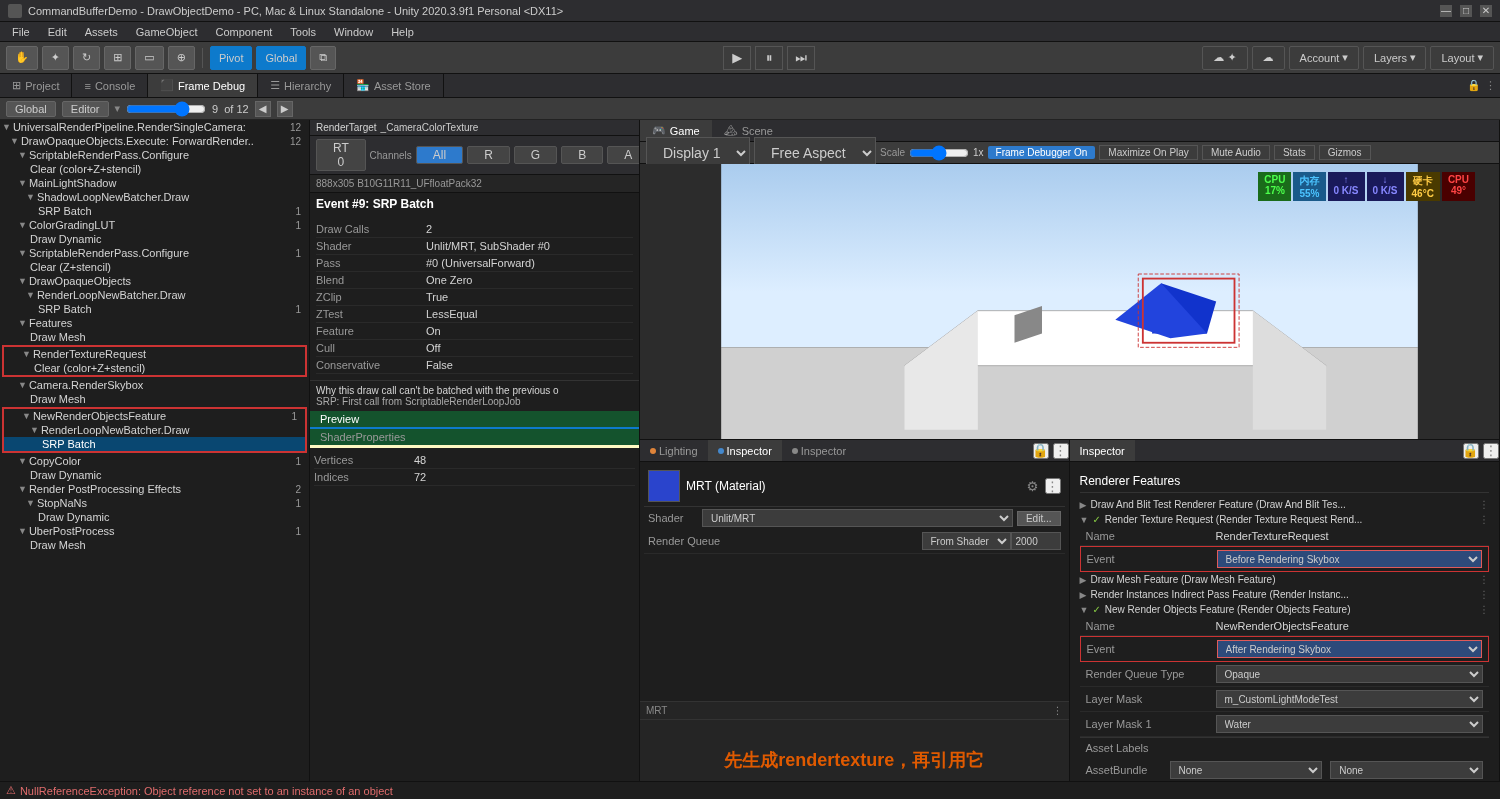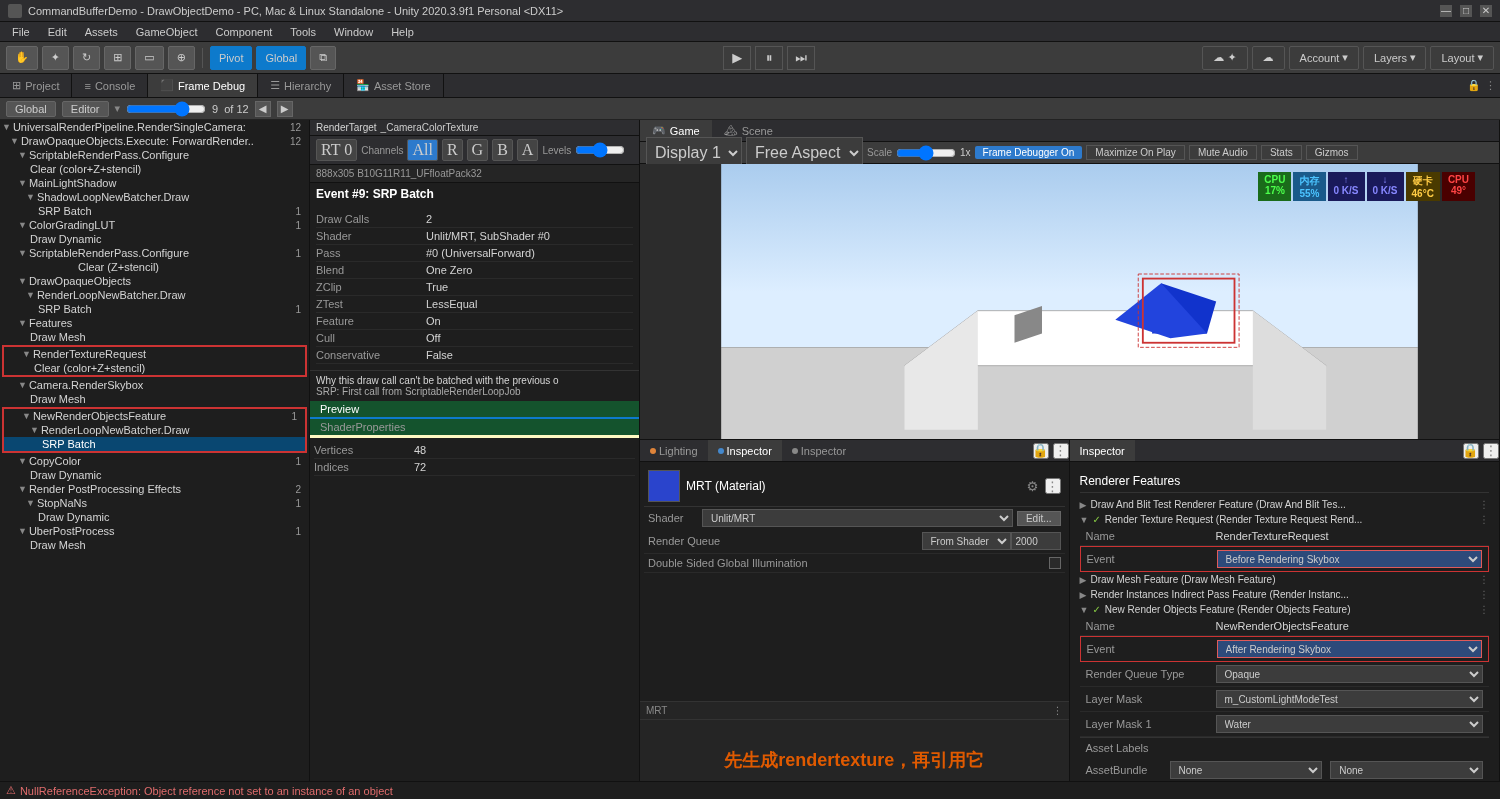--- a/index.html
+++ b/index.html
@@ -251,28 +251,27 @@
     .channels-bar {
       display: flex;
       align-items: center;
       padding: 3px 6px;
       background: #2d2d30;
       gap: 4px;
       font-size: 10px;
       border-bottom: 1px solid #111;
     }
     .channel-btn {
-      padding: 1px 4px;
+      padding: 1px 16px;
       background: #444;
       border: 1px solid #555;
       color: #ccc;
-      font-size: 16px;
+      font-size: 12px;
       cursor: pointer;
       border-radius: 2px;
-      font-family: Liberation Serif, serif;
     }
     .channel-btn.active { background: #2d7acc; }
 
     .texture-info {
       padding: 3px 6px;
       font-size: 10px;
       color: #999;
       background: #252525;
       border-bottom: 1px solid #111;
     }
@@ -351,22 +350,22 @@
       align-items: center;
       padding: 0 6px;
       gap: 4px;
       border-bottom: 1px solid #111;
     }
     .game-select {
       background: #3c3c3c;
       border: 1px solid #555;
       color: #ccc;
       height: 32px;
-      font-size: 16px;
-      padding: 0 4px;
+      font-size: 14px;
+      padding: 0 12px;
     }
     .frame-debug-btn {
       padding: 1px 8px;
       background: #2d7acc;
       border: none;
       color: #fff;
       font-size: 10px;
       cursor: pointer;
       border-radius: 2px;
     }
@@ -806,21 +805,21 @@
       </div>
       <div class="tree-item" style="padding-left:28px;">
         <span class="arrow"></span>
         <span>Draw Dynamic</span>
       </div>
       <div class="tree-item" style="padding-left:18px;">
         <span class="arrow">▼</span>
         <span>ScriptableRenderPass.Configure</span>
         <span class="count">1</span>
       </div>
-      <div class="tree-item" style="padding-left:28px;margin-left:48px;">
+      <div class="tree-item" style="padding-left:28px;">
         <span class="arrow"></span>
         <span>Clear (Z+stencil)</span>
       </div>
       <div class="tree-item" style="padding-left:18px;">
         <span class="arrow">▼</span>
         <span>DrawOpaqueObjects</span>
       </div>
       <div class="tree-item" style="padding-left:26px;">
         <span class="arrow">▼</span>
         <span>RenderLoopNewBatcher.Draw</span>
@@ -1119,24 +1118,20 @@
             </select>
             <button class="shader-edit">Edit...</button>
           </div>
           <div class="prop-row">
             <span class="prop-label">Render Queue</span>
             <select class="prop-select">
               <option>From Shader</option>
             </select>
             <input class="prop-num" type="text" value="2000" style="">
           </div>
-          <div class="prop-row">
-            <span class="prop-label">Double Sided Global Illumination</span>
-            <span class="checkbox-unchecked"></span>
-          </div>
         </div>
 
         <div class="mrt-bar">
           <span>MRT</span>
           <span style="margin-left: auto;">⋮</span>
         </div>
 
         <div style="position:relative; height:80px; background:#252525; border-top:1px solid #333; overflow:hidden;">
           <div style="position:absolute; top:50%; left:50%; transform:translate(-50%,-50%); color:#e05a00; font-size:18px; font-weight:bold; white-space:nowrap; font-family:'Microsoft YaHei',sans-serif;">先生成rendertexture，再引用它</div>
         </div>

